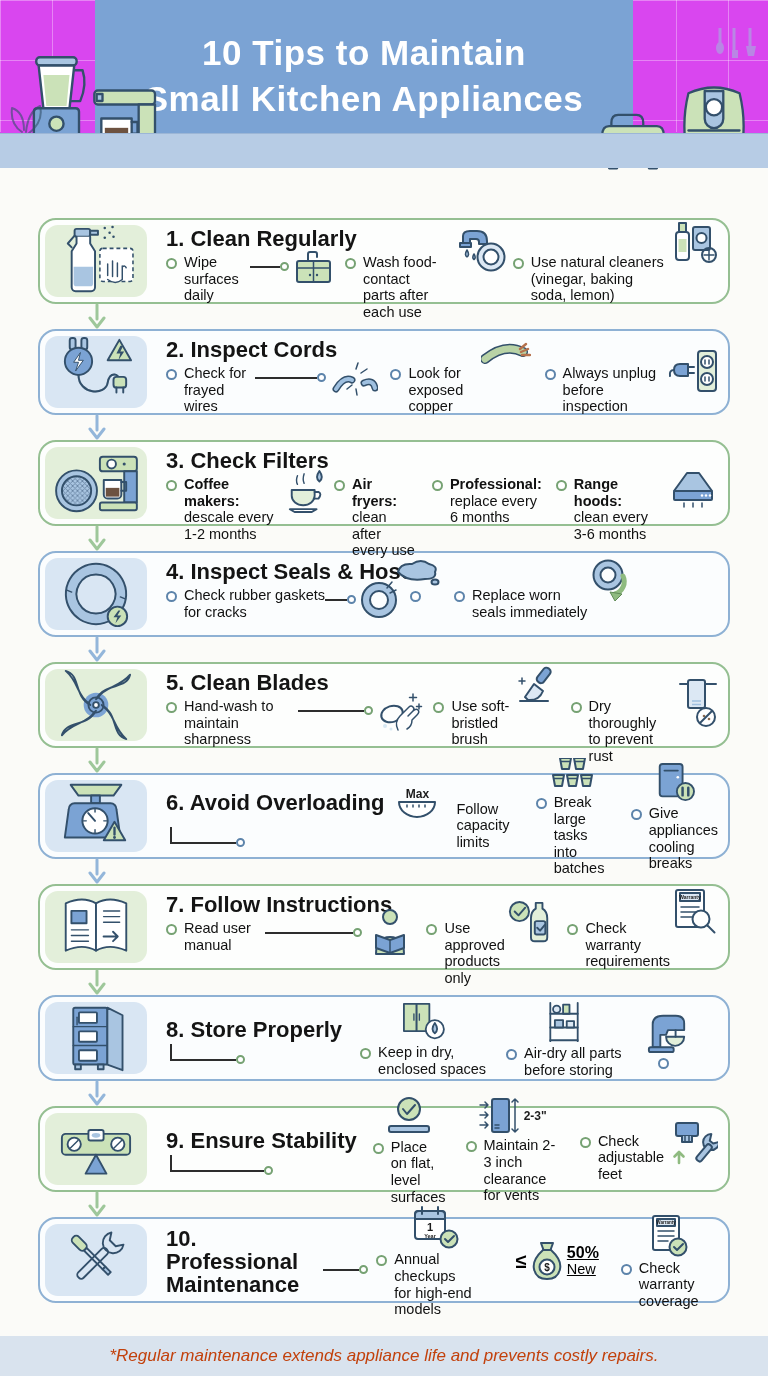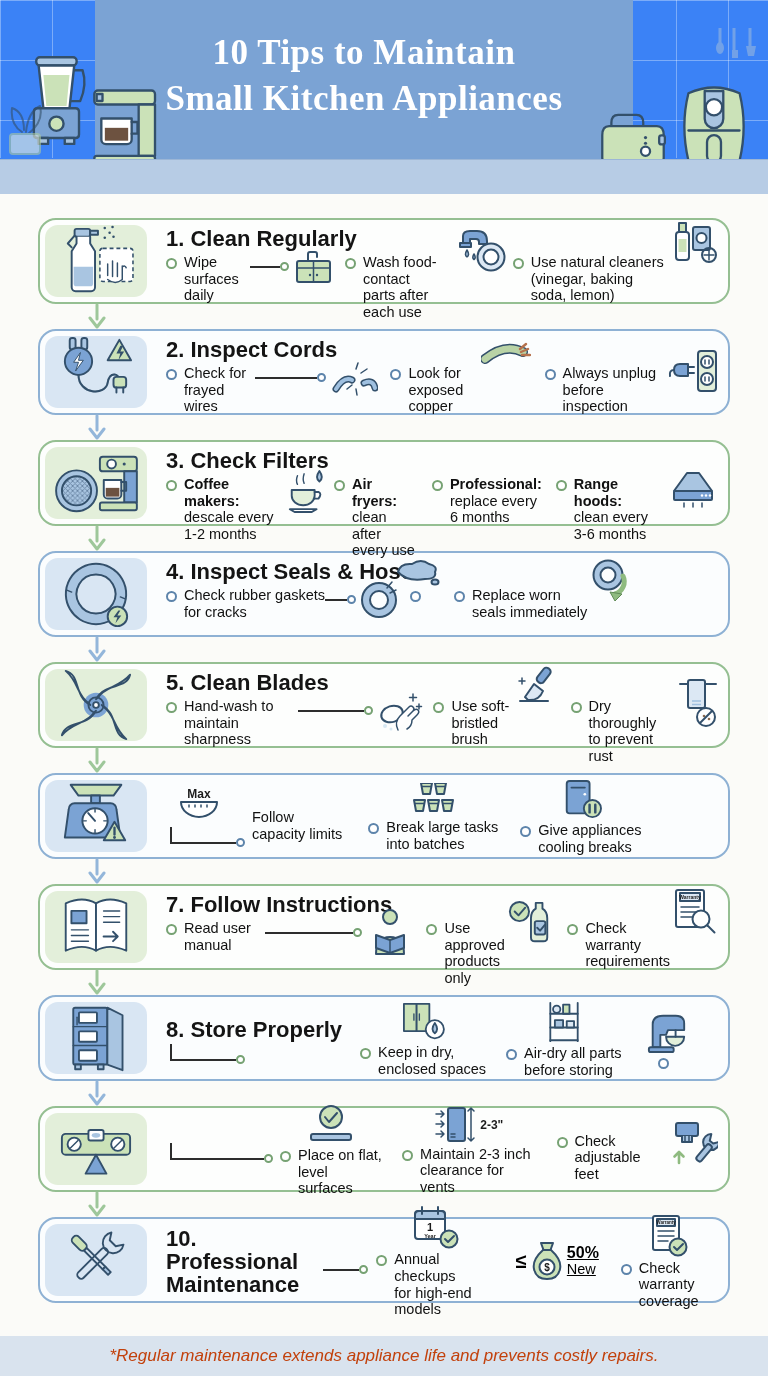--- a/index.html
+++ b/index.html
@@ -1,20 +1,20 @@
 <!DOCTYPE html>
 <html><head>
 <meta charset="utf-8">
 <style>
   html,body{margin:0;padding:0;}
   body{width:768px;font-family:"Liberation Sans","DejaVu Sans",sans-serif;background:#fff;}
   .page{position:relative;width:768px;height:1376px;background:#fbfbf8;overflow:hidden;}
 
   
-  .hdr{position:absolute;top:0;left:0;width:768px;height:194px;background:#3b82f6;font-family:Liberation Serif, serif;}
+  .hdr{position:absolute;top:0;left:0;width:768px;height:168px;background:#d946ef;}
   .hdr .tiles{position:absolute;top:0;bottom:36px;width:100%;
     background-image:linear-gradient(#ffffff55 1px,transparent 1px),linear-gradient(90deg,#ffffff55 1px,transparent 1px);
     background-size:52px 60px;}
   .hdr .panel{position:absolute;left:95px;top:0;width:538px;height:168px;background:#7ba3d4;}
   .hdr .counter{position:absolute;left:0;bottom:0;width:100%;height:34px;background:#b7cce5;border-top:1px solid #9cb6d6;}
   .hdr h1{position:absolute;left:95px;width:538px;top:30px;margin:0;text-align:center;color:#ffffff;
     font-size:35px;line-height:46px;font-weight:bold;letter-spacing:.5px;}
   .happ{position:absolute;}
 
   
@@ -476,20 +476,21 @@
           <path class="st thin" d="M43,31 v3 M55,43 h-3 M43,55 v-3 M31,43 h3"></path>
           <path class="st fg" d="M63,44 l11,19 h-22 z"></path>
           <path d="M63,50 v7" stroke="#33506b" stroke-width="2.4" stroke-linecap="round"></path>
             <circle cx="63" cy="60" r="1.5" fill="#33506b"></circle>
         </svg>
       </div>
       <div class="content">
         <div class="rowmid">
           <div class="tblock">
             <div style="display:flex;align-items:flex-start;">
+              <h2 class="ttl" style="margin:0">6. Avoid Overloading</h2>
               <div class="bgroup" style="margin:-4px 0 0 10px">
                 <span class="iconlabel">Max</span>
                 <svg width="46" height="24" viewBox="0 0 46 24">
                   <path class="fb" d="M7,3 h32 a16,13 0 0 1 -32,0 z"></path>
                   <path class="st fw" fill="none" d="M5,1 h36 a18,15 0 0 1 -36,0 z" stroke-width="2"></path>
                   <path class="st thin" d="M13,4 v2 M19,4 v2 M25,4 v2 M31,4 v2"></path>
                 </svg>
               </div>
             </div>
             <div class="elbow">
@@ -694,20 +695,21 @@
           <circle class="st fw" cx="67" cy="33" r="7"></circle>
             <path class="st thin" d="M63,37 l8,-8"></path>
           <rect class="st fw" x="36" y="18" width="16" height="11" rx="2"></rect>
           <ellipse class="fb" cx="44" cy="23.5" rx="4.5" ry="2.5"></ellipse>
           <path class="st fB" d="M44,44 l-11,20 h22 z"></path>
         </svg>
       </div>
       <div class="content">
         <div class="rowmid">
           <div class="tblock">
+            <h2 class="ttl" style="margin:0">9. Ensure Stability</h2>
             <div class="elbow" style="width:92px">
                 <span class="cap"></span>
               </div>
           </div>
           <div class="bgroup" style="margin-left:16px">
             <svg width="44" height="40" viewBox="0 0 44 40">
               <circle class="st fg" cx="22" cy="13" r="11"></circle>
               <path class="st" stroke-width="2.4" d="M16,13 l4,5 8,-9"></path>
               <rect class="st fb" x="2" y="30" width="40" height="6" rx="2"></rect>
             </svg>

